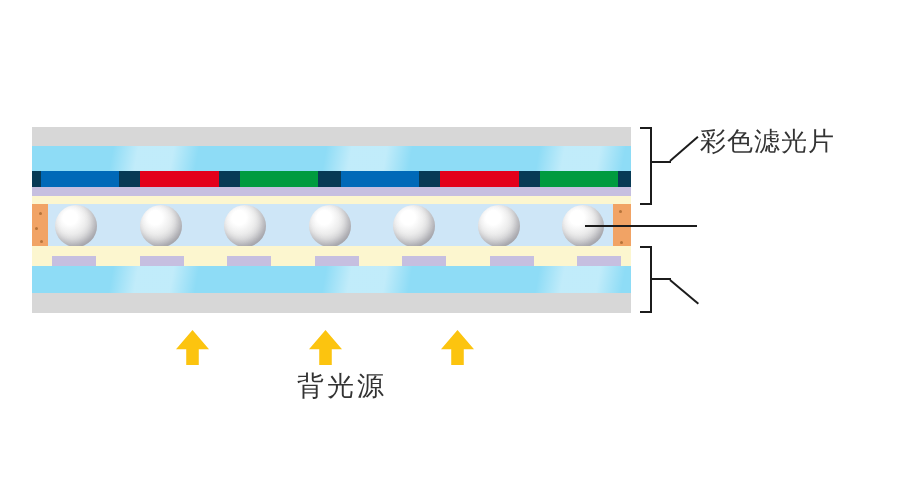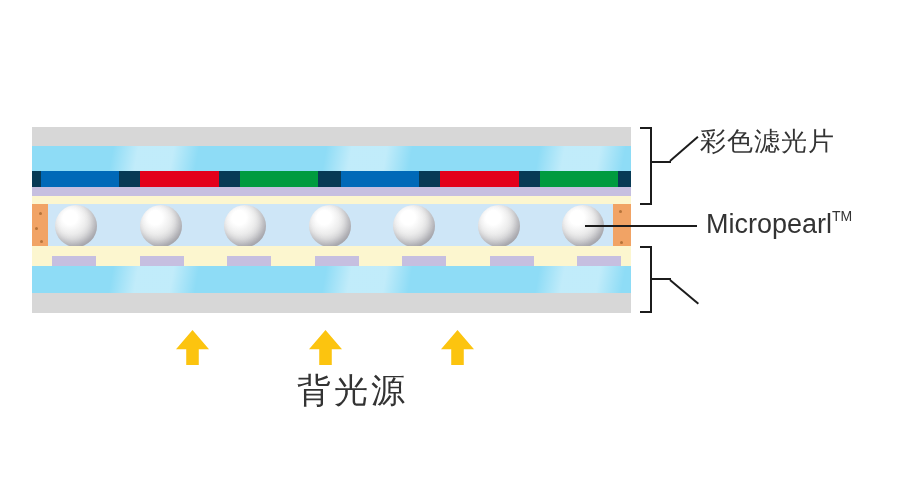--- a/index.html
+++ b/index.html
@@ -61,21 +61,21 @@
   .lead.diag-up{left:670px;top:160px;width:37px;transform:rotate(-41deg);transform-origin:left center;}
   .lead.diag-down{left:670px;top:279px;width:37px;transform:rotate(40deg);transform-origin:left center;}
   .lead.micropearl-line{left:585px;top:225px;width:112px;}
 
   
   .lbl{position:absolute;white-space:nowrap;color:var(--text-dark);}
   .lbl-cf  {left:700px;top:124px;font-size:26px;letter-spacing:1px;}
   .lbl-mp  {left:706px;top:209px;font-size:27px;}
   .lbl-mp sup{font-size:14px;position:relative;top:-2px;letter-spacing:0;}
   .lbl-arr {left:702px;top:288px;font-size:26px;letter-spacing:1px;}
-  .lbl-bl  {left:297px;top:368px;font-size:34px;letter-spacing:3px;}
+  .lbl-bl  {left:297px;top:368px;font-size:27px;letter-spacing:3px;}
 </style>
 </head>
 <body>
 
 <div class="stage">
 
   <div class="layer gray-top glass-sheen-none" style="background:var(--glass-gray)"></div>
   <div class="layer glass-top glass-sheen"></div>
   <div class="layer cf-stripe" id="cf-stripe">
       <div style="width: 9px; background: var(--navy);"></div>
@@ -138,15 +138,14 @@
   <div class="lead stub1"></div>
   <div class="lead diag-up"></div>
 
   <div class="lead micropearl-line"></div>
 
   <div class="bracket bracket-bot"></div>
   <div class="lead stub2"></div>
   <div class="lead diag-down"></div>
 
   <div class="lbl lbl-cf">彩色滤光片</div>
-  <div class="lbl lbl-mp"><span>Micropearl</span><sup>TM</sup></div>
   <div class="lbl lbl-bl">背光源</div>
 </div>
 
 </body></html>

